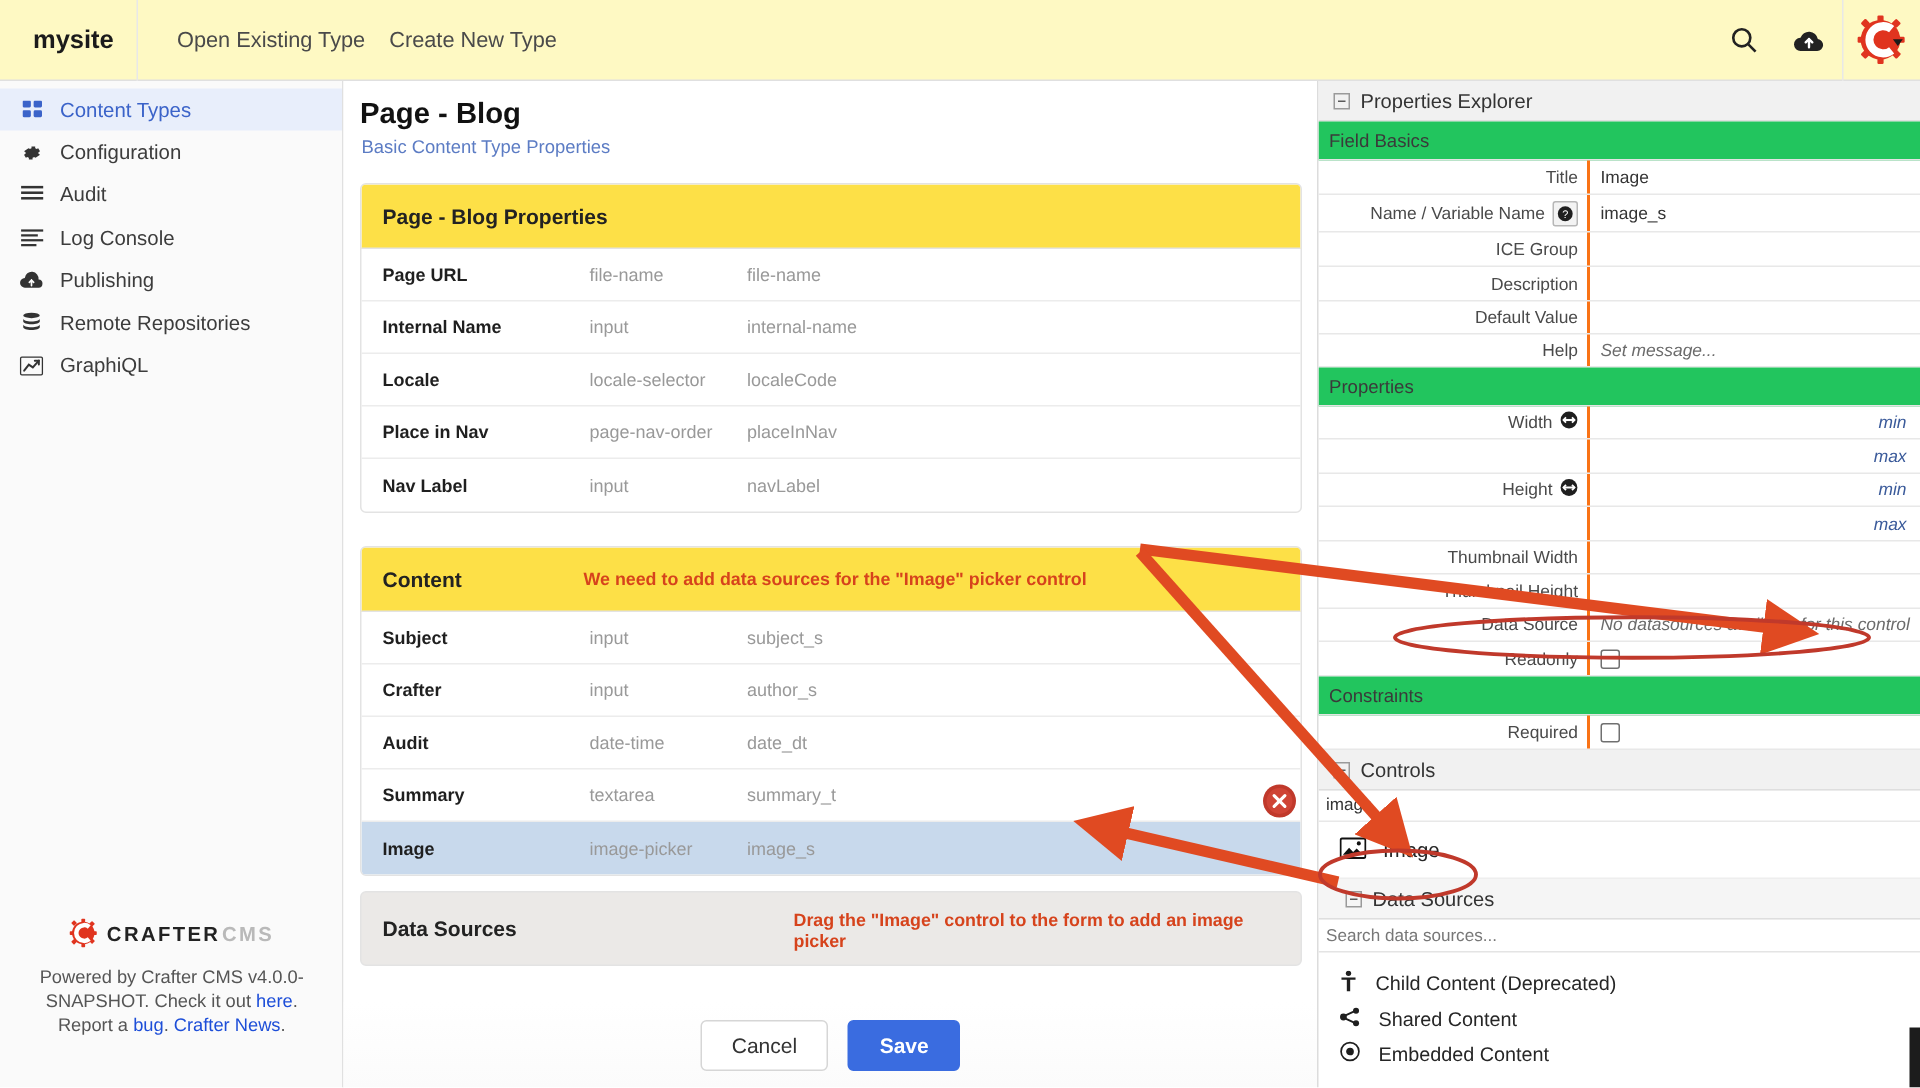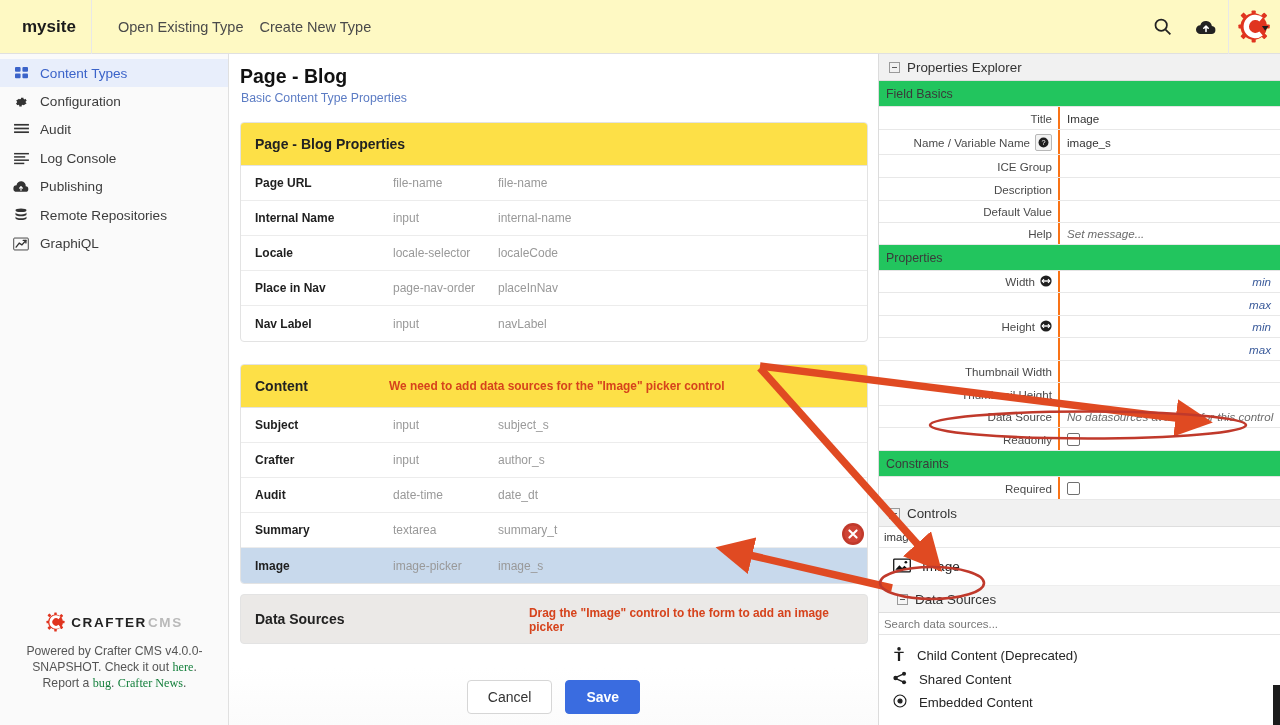--- a/index.html
+++ b/index.html
@@ -51,21 +51,21 @@
   .side-ico { width: 18px; display: flex; align-items: center; justify-content: center; }
 
   .footer {
     position: absolute; left: 0; bottom: 34px; width: 229px; text-align: center;
     padding: 0 22px;
   }
   .footer-logo { display: flex; align-items: center; justify-content: center; gap: 1px; margin-bottom: 11px;}
   .fl-text { font-size: 13.5px; font-weight: 700; letter-spacing: 1.6px; color: #222; }
   .fl-text2 { font-size: 13.5px; font-weight: 700; letter-spacing: 1.6px; color: #b9b9b9; }
   .footer-txt { font-size: 12.2px; line-height: 16px; color: #555; }
-  .footer-txt a { color: #15803d; font-family: Liberation Serif, serif; }
+  .footer-txt a { color: #1d4ed8; }
 
   
   .main {
     position: absolute; top: 54px; left: 229px; width: 649px; height: 671px;
     background: #fff; overflow: hidden;
   }
   .page-title { font-size: 19.5px; font-weight: 700; color: #111; padding: 11px 0 0 11px; }
   .page-sub { font-size: 12.3px; color: #5c7cc4; padding: 3px 0 0 12px; cursor:pointer;}
 
   .card {

